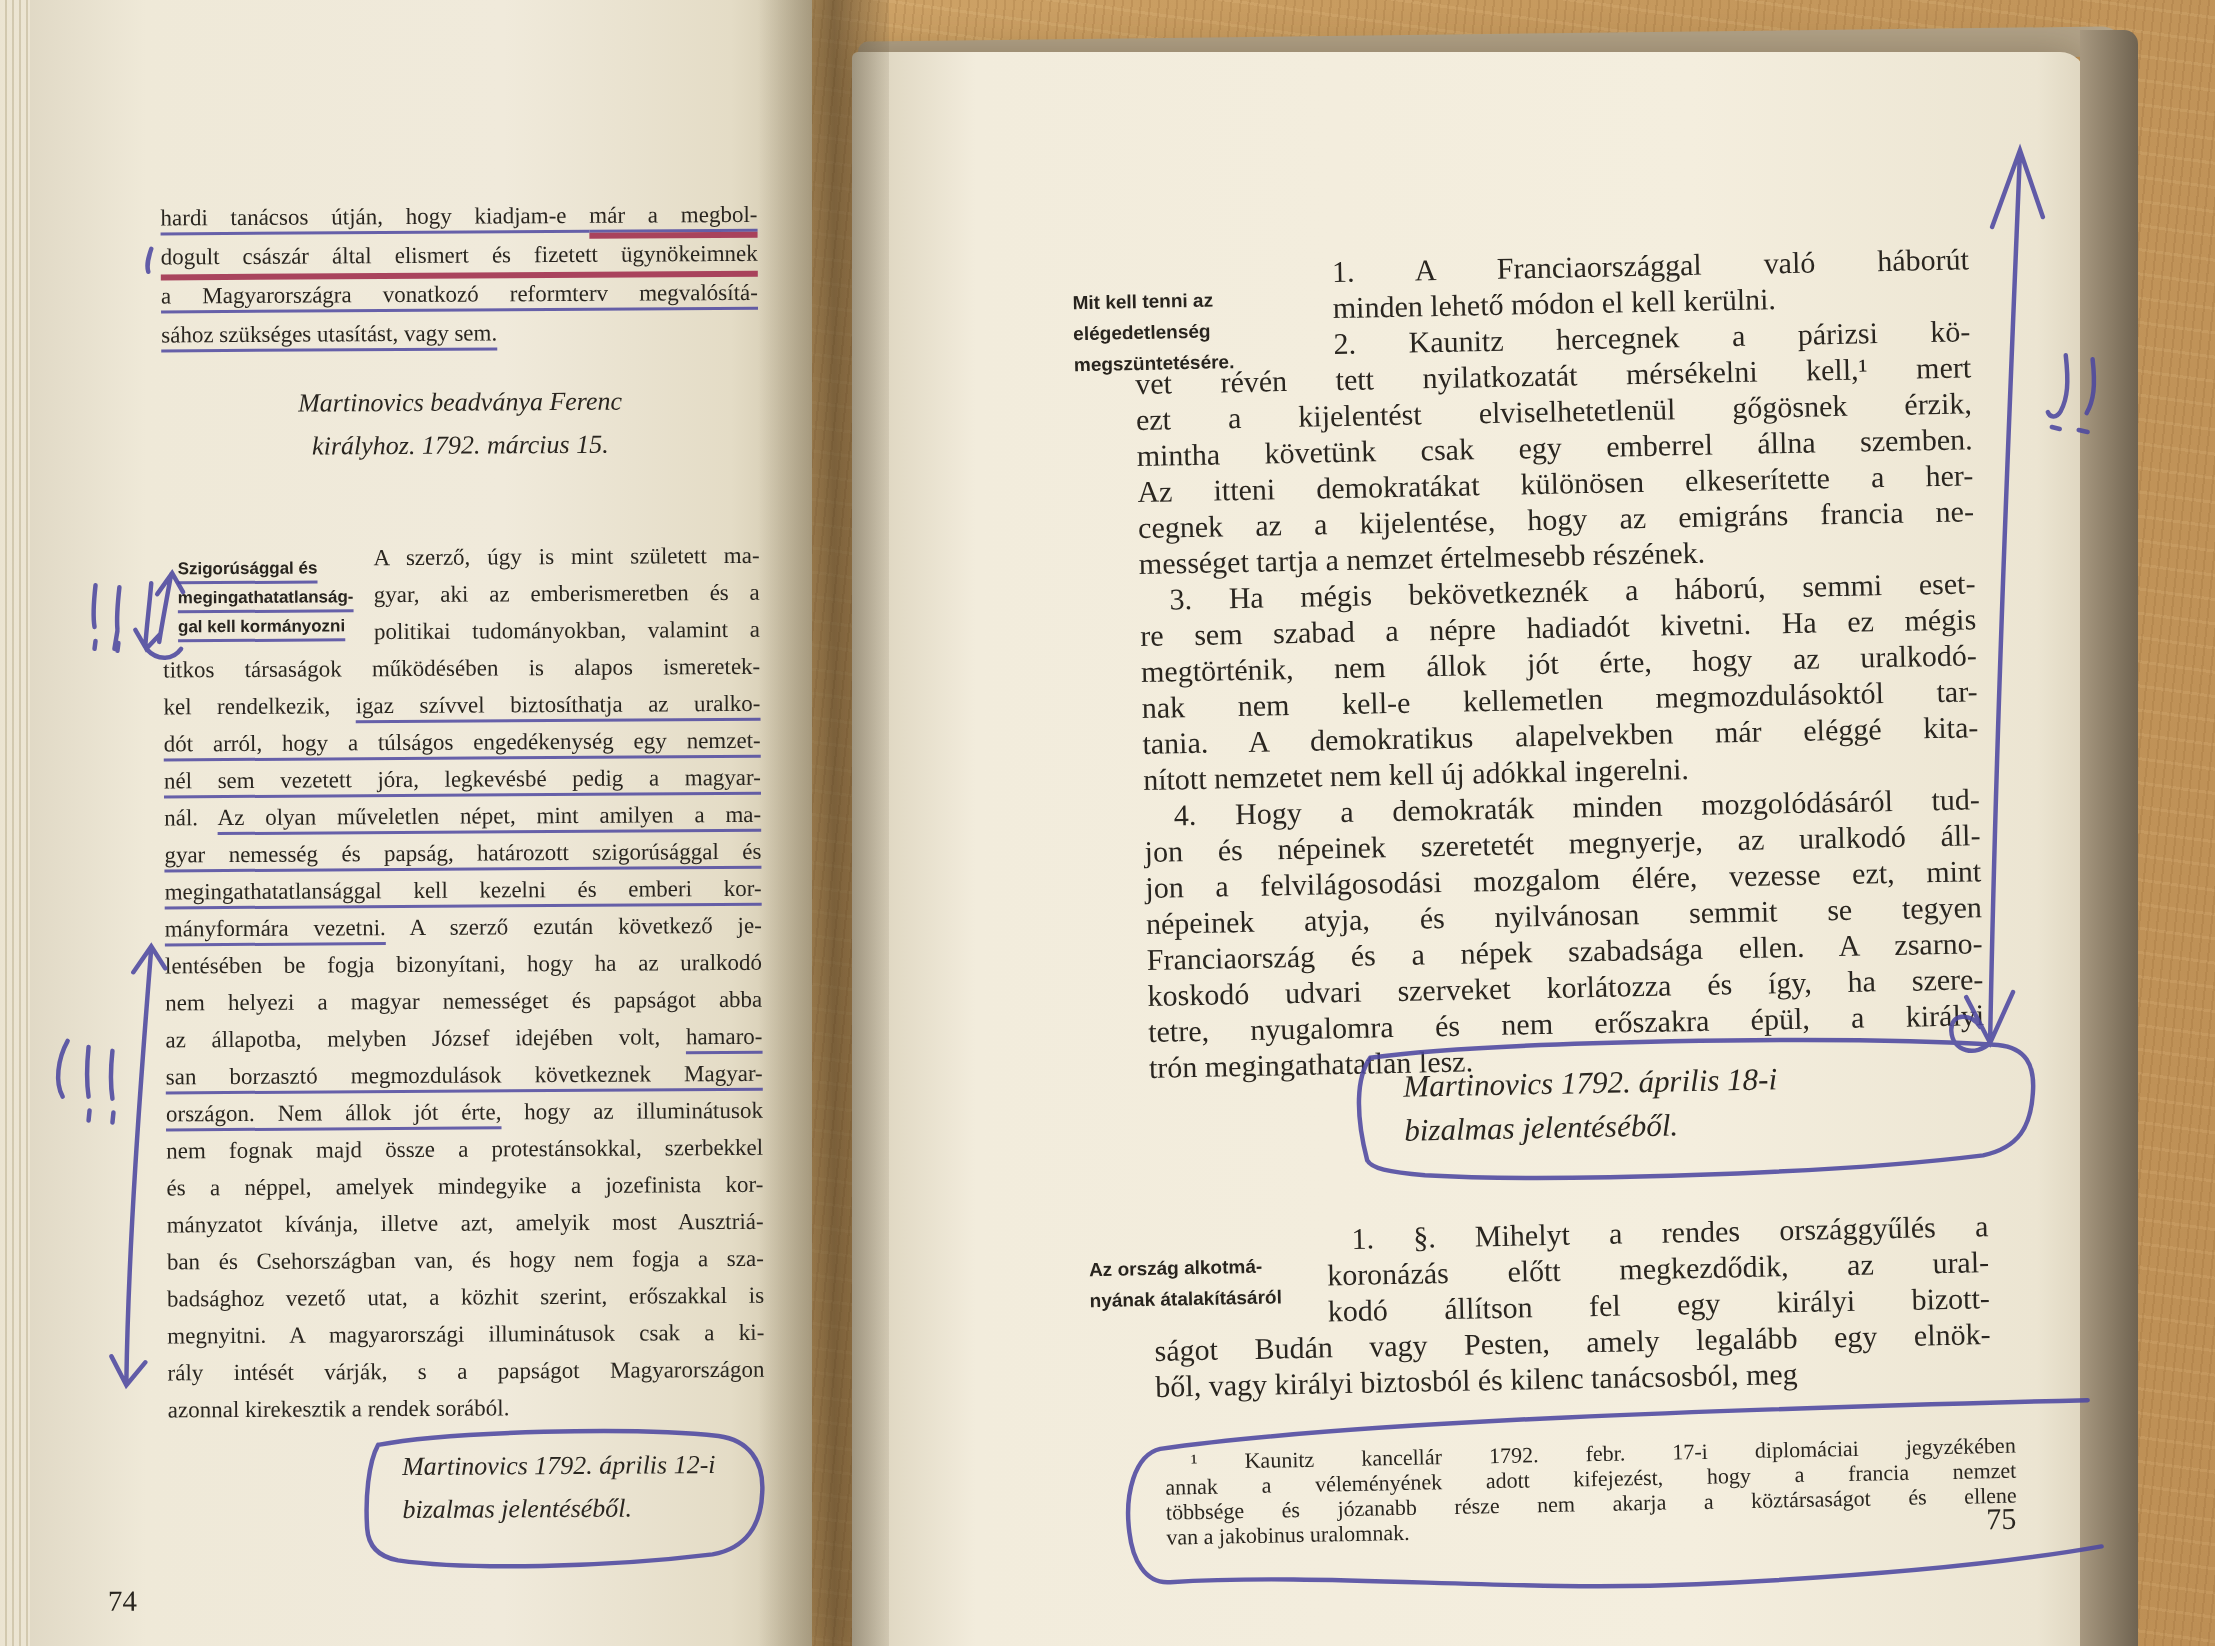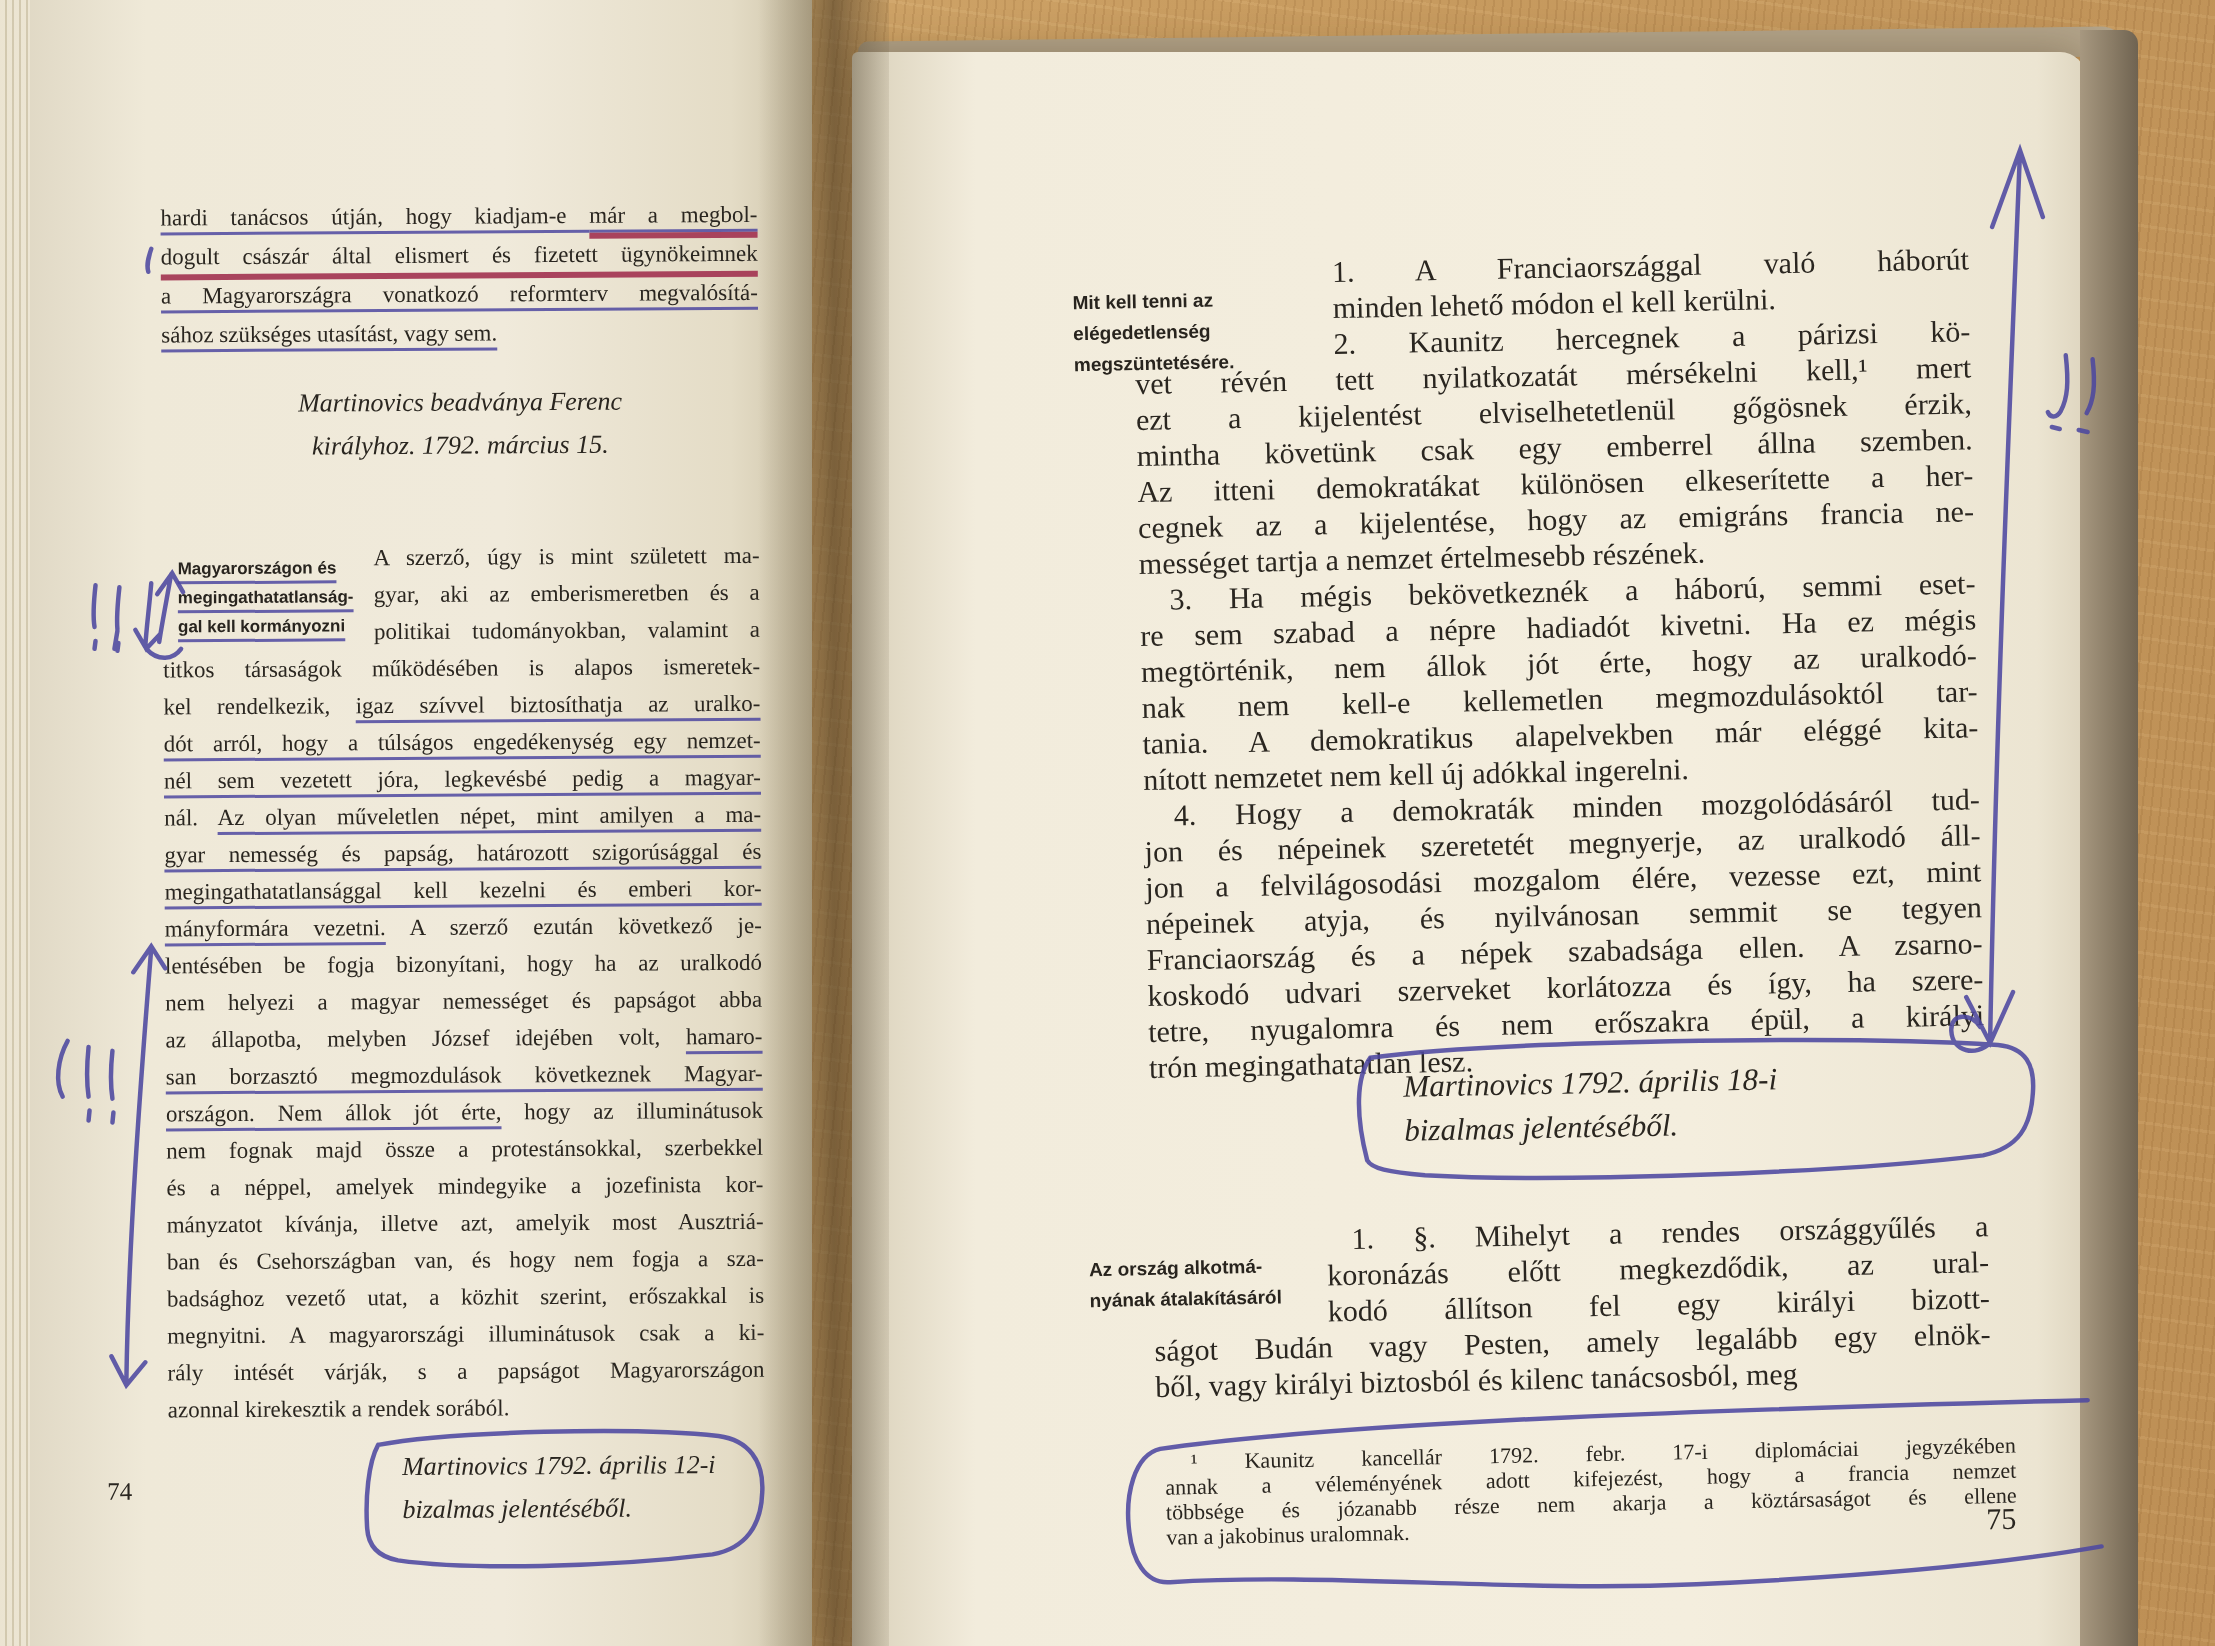--- a/index.html
+++ b/index.html
@@ -42,21 +42,21 @@
   .u-red{text-decoration:underline;text-decoration-color:rgba(163,53,82,.92);
     text-decoration-thickness:6px;text-underline-offset:10px;text-decoration-skip-ink:none;}
   #left-rot{left:0;top:0;width:2216px;height:1647px;transform:rotate(-.35deg);transform-origin:398px 796px;}
   #right-rot{left:0;top:0;width:2216px;height:1647px;transform:rotate(-1.15deg);transform-origin:1493px 816px;}
   #lp-top {left:164px;top:197px;width:597px;font-size:23px;line-height:39px;}
   #lp-head{left:164px;top:381px;width:597px;font-size:26px;line-height:43px;}
   #lp-margin{left:179px;top:553px;width:204px;font-size:17px;line-height:29px;}
   #lp-body{left:164px;top:539px;width:597px;font-size:23px;line-height:37px;}
   #lp-body .ind{margin-left:211px;}
   #lp-cit{left:398px;top:1445px;font-size:26px;line-height:43px;}
-  #lp-num{left:103px;top:1476px;font-size:25px;}
+  #lp-num{left:103px;top:1583px;font-size:29px;}
   #rp-margin1{left:1083px;top:279px;width:244px;font-size:19px;line-height:31px;}
   #rp-body1{left:1144px;top:251px;width:836px;font-size:30px;line-height:36px;}
   #rp-body1 .ind{margin-left:199px;}
   #rp-body1 .pi{text-indent:30px;}
   #rp-cit{left:1398px;top:1063px;font-size:31px;line-height:44px;}
   #rp-margin2{left:1080px;top:1246px;width:264px;font-size:19px;line-height:31px;}
   #rp-body2{left:1144px;top:1218px;width:836px;font-size:30px;line-height:36px;}
   #rp-body2 .ind{margin-left:174px;}
   #rp-body2 .ind2{margin-left:199px;}
   #rp-foot{left:1152px;top:1443px;width:851px;font-size:22px;line-height:25px;}
@@ -79,21 +79,21 @@
       <div class="line"><span class="u-blue">hardi tanácsos útján, hogy kiadjam-e </span><span class="u-blue"><span class="u-red">már a megbol-</span></span></div>
       <div class="line"><span class="u-red">dogult császár által elismert és fizetett ügynökeimnek</span></div>
       <div class="line"><span class="u-blue">a Magyarországra vonatkozó reformterv megvalósítá-</span></div>
       <div class="line fin"><span class="u-blue">sához szükséges utasítást, vagy sem.</span></div>
     </div>
   <div class="block center ital" id="lp-head">
       <div class="line">Martinovics beadványa Ferenc</div>
       <div class="line">királyhoz. 1792. március 15.</div>
     </div>
   <div class="block plain mnote" id="lp-margin">
-      <div class="line"><span class="u-blue">Magyarországon és</span></div>
+      <div class="line"><span class="u-blue">Szigorúsággal és</span></div>
       <div class="line"><span class="u-blue">megingathatatlanság-</span></div>
       <div class="line"><span class="u-blue">gal kell kormányozni</span></div>
     </div>
   <div class="block just" id="lp-body">
       <div class="line ind">A szerző, úgy is mint született ma-</div>
       <div class="line ind">gyar, aki az emberismeretben és a</div>
       <div class="line ind">politikai tudományokban, valamint a</div>
       <div class="line">titkos társaságok működésében is alapos ismeretek-</div>
       <div class="line">kel rendelkezik, <span class="u-blue">igaz szívvel biztosíthatja az uralko-</span></div>
       <div class="line"><span class="u-blue">dót arról, hogy a túlságos engedékenység egy nemzet-</span></div>

